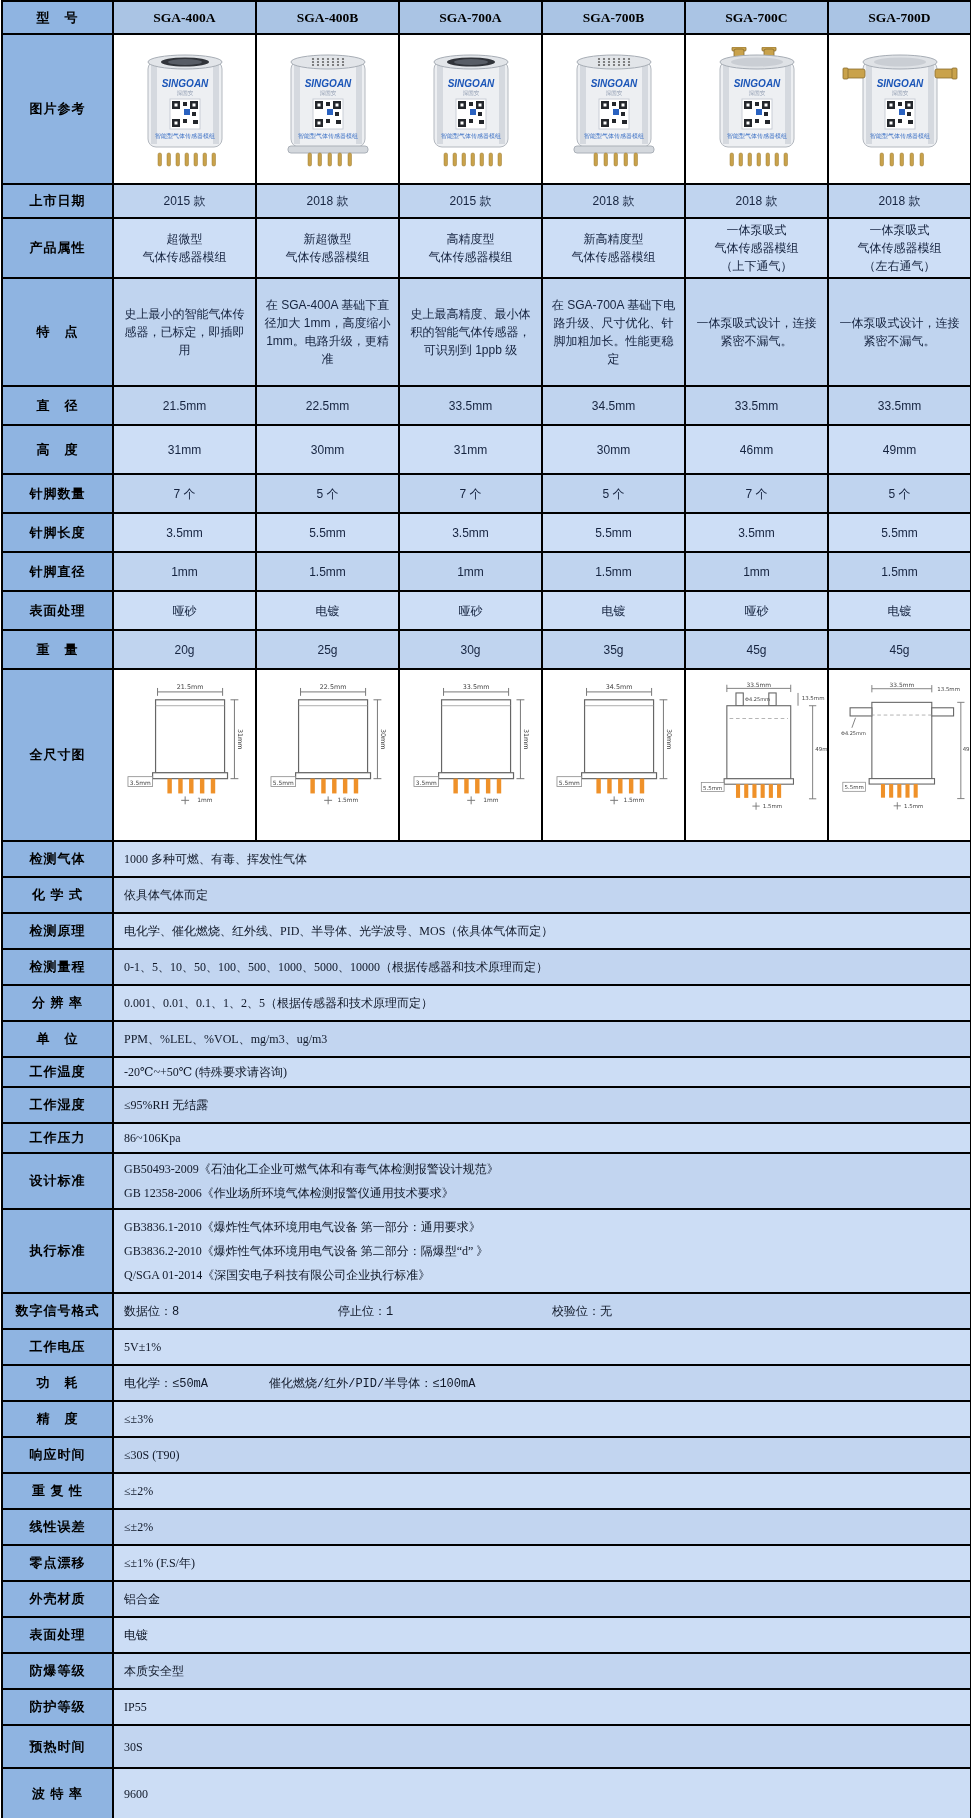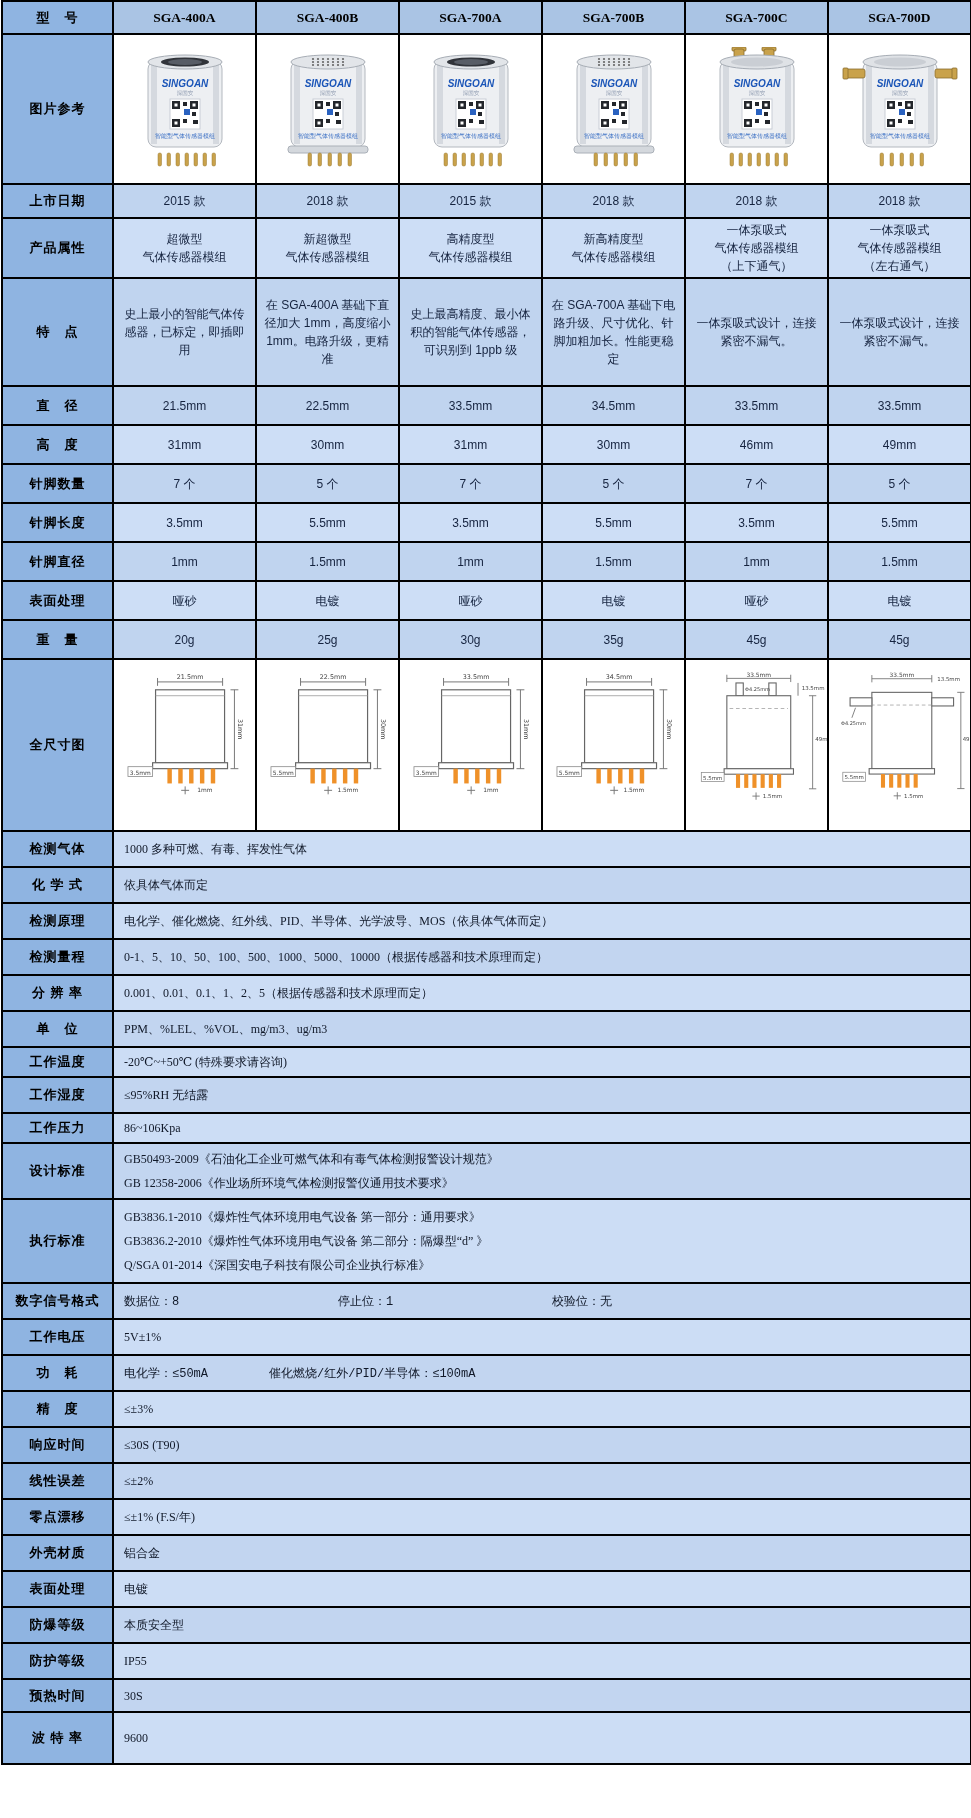--- a/index.html
+++ b/index.html
@@ -361,21 +361,21 @@
         </tr>
         <tr style="height:39px">
           <td class="lbl">直　径</td>
           <td class="val dark">21.5mm</td>
           <td class="val dark">22.5mm</td>
           <td class="val dark">33.5mm</td>
           <td class="val dark">34.5mm</td>
           <td class="val dark">33.5mm</td>
           <td class="val dark">33.5mm</td>
         </tr>
-        <tr style="height:39px">
+        <tr style="height:49px">
           <td class="lbl">高　度</td>
           <td class="val light">31mm</td>
           <td class="val light">30mm</td>
           <td class="val light">31mm</td>
           <td class="val light">30mm</td>
           <td class="val light">46mm</td>
           <td class="val light">49mm</td>
         </tr>
         <tr style="height:39px">
           <td class="lbl">针脚数量</td>
@@ -646,20 +646,24 @@
           <td class="detail-val ddark" colspan="6"><span class="segment">电化学：≤50mA</span><span class="segment">催化燃烧/红外/PID/半导体：≤100mA</span></td>
         </tr>
         <tr class="row-accuracy" style="height:36px">
           <td class="lbl">精　度</td>
           <td class="detail-val dlight" colspan="6">≤±3%</td>
         </tr>
         <tr class="row-response_time" style="height:36px">
           <td class="lbl">响应时间</td>
           <td class="detail-val ddark" colspan="6">≤30S (T90)</td>
         </tr>
+        <tr class="row-repeatability" style="height:36px">
+          <td class="lbl">重 复 性</td>
+          <td class="detail-val dlight" colspan="6">≤±2%</td>
+        </tr>
         <tr class="row-linearity_error" style="height:36px">
           <td class="lbl">线性误差</td>
           <td class="detail-val ddark" colspan="6">≤±2%</td>
         </tr>
         <tr class="row-zero_drift" style="height:36px">
           <td class="lbl">零点漂移</td>
           <td class="detail-val dlight" colspan="6">≤±1% (F.S/年)</td>
         </tr>
         <tr class="row-shell_material" style="height:36px">
           <td class="lbl">外壳材质</td>
@@ -670,21 +674,21 @@
           <td class="detail-val dlight" colspan="6">电镀</td>
         </tr>
         <tr class="row-explosion_proof" style="height:36px">
           <td class="lbl">防爆等级</td>
           <td class="detail-val ddark" colspan="6">本质安全型</td>
         </tr>
         <tr class="row-protection_grade" style="height:36px">
           <td class="lbl">防护等级</td>
           <td class="detail-val dlight" colspan="6">IP55</td>
         </tr>
-        <tr class="row-preheat_time" style="height:33px">
+        <tr class="row-preheat_time" style="height:43px">
           <td class="lbl">预热时间</td>
           <td class="detail-val ddark" colspan="6">30S</td>
         </tr>
         <tr class="row-baud_rate" style="height:52px">
           <td class="lbl">波 特 率</td>
           <td class="detail-val dlight" colspan="6">9600</td>
         </tr>
       </tbody>
   </table>
 </div>

